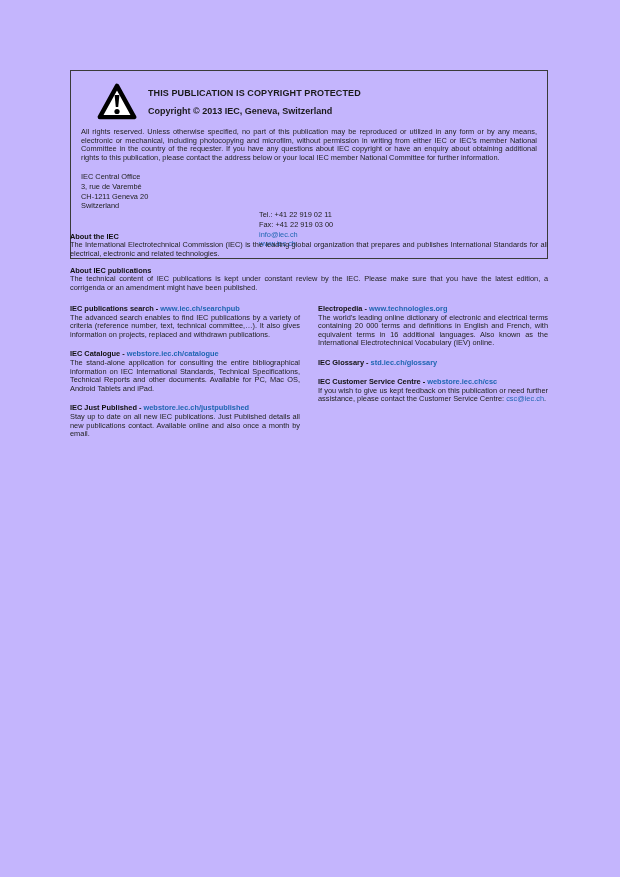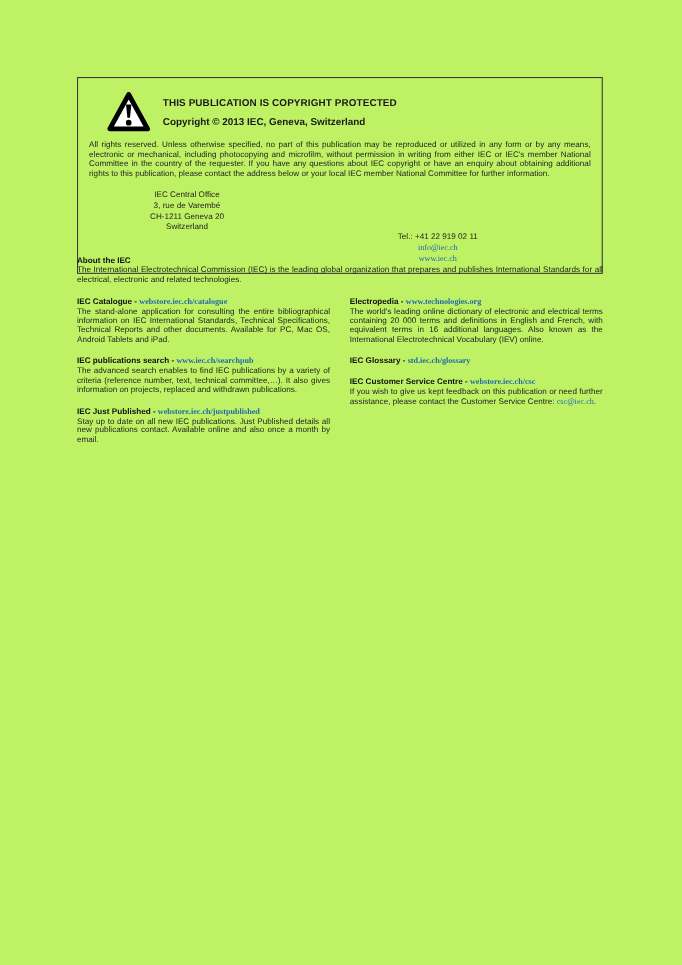--- a/index.html
+++ b/index.html
@@ -3,40 +3,40 @@
 <meta charset="utf-8">
 <style>
   * { margin:0; padding:0; box-sizing:border-box; }
   html,body { background:#ffffff; }
   body {
     width:620px; height:877px; position:relative;
     font-family:"Liberation Sans", sans-serif;
     color:#1a1a1a;
     -webkit-font-smoothing:antialiased;
   }
-  .page { position:absolute; inset:0; background:#bef264; overflow:hidden;padding-left:46px; }
+  .page { position:absolute; inset:0; background:#c4b5fd; overflow:hidden;padding-left:46px; }
 
   
   .copyright-box {
     position:absolute; left:70px; top:70px; width:478px; min-height:160px;
     border:1px solid #3a3a3a;
     padding:10px 10px 9px 10px;
   }
   .box-header { display:flex; align-items:center; gap:11px; margin:2px 0 8px 16px; }
   .warn-icon { flex:0 0 auto; line-height:0; }
   .box-titles { display:flex; flex-direction:column; }
   .box-title { font-size:9px; font-weight:bold; letter-spacing:.1px; margin-bottom:8px; }
   .box-subtitle { font-size:9px; font-weight:bold; }
   .small { font-size:7.4px; line-height:8.6px; text-align:justify; color:#222; }
-  .contact { display:flex; margin-top:10px; font-size:7.4px; line-height:9.7px; color:#222;text-align:center; }
+  .contact { display:flex; margin-top:10px; font-size:7.4px; line-height:9.7px; color:#222; }
   .contact-left { width:178px; flex:0 0 auto; }
   .contact-right { flex:1;margin-top:38px; }
   .contact div { white-space:nowrap; }
 
-  a.link { color:var(--link,#1F66B2); text-decoration:none; cursor:pointer;font-family:Liberation Serif, serif; }
+  a.link { color:var(--link,#1F66B2); text-decoration:none; cursor:pointer; }
 
   
   .content { position:absolute; left:70px; top:232px; width:478px; }
   .sec-h { font-size:7.4px; font-weight:bold; line-height:9px; color:#111; }
   .sec-p { font-size:7.4px; line-height:8.7px; text-align:justify; margin-bottom:8px; color:#222; }
 
   .cols { display:flex; gap:18px; margin-top:11px; }
   .col { width:230px; flex:0 0 auto; }
   .entry { margin-bottom:10px; }
   .entry-title { font-size:7.4px; font-weight:bold; line-height:9px; margin-bottom:1px; color:#111; }
@@ -67,44 +67,49 @@
 
     <div class="contact">
       <div class="contact-left">
         <div>IEC Central Office</div>
         <div>3, rue de Varembé</div>
         <div>CH-1211 Geneva 20</div>
         <div>Switzerland</div>
       </div>
       <div class="contact-right">
         <div>Tel.: +41 22 919 02 11</div>
+        <div>Fax: +41 22 919 03 00</div>
         <div><a class="link">info@iec.ch</a></div>
         <div><a class="link">www.iec.ch</a></div>
       </div>
     </div>
   </div>
 
   <div class="content">
 
     <div class="section">
       <div class="sec-h">About the IEC</div>
       <p class="sec-p">The International Electrotechnical Commission (IEC) is the leading global organization that prepares and publishes International Standards for all electrical, electronic and related technologies.</p>
     </div>
 
+    <div class="section">
+      <div class="sec-h">About IEC publications</div>
+      <p class="sec-p">The technical content of IEC publications is kept under constant review by the IEC. Please make sure that you have the latest edition, a corrigenda or an amendment might have been published.</p>
+    </div>
 
     <div class="cols">
 
       <div class="col">
         <div class="entry">
+          <div class="entry-title"><span>IEC publications search - </span><a class="link">www.iec.ch/searchpub</a></div>
+          <p class="entry-body">The advanced search enables to find IEC publications by a variety of criteria (reference number, text, technical committee,…). It also gives information on projects, replaced and withdrawn publications.</p>
+        </div>
+        <div class="entry">
           <div class="entry-title"><span>IEC Catalogue - </span><a class="link">webstore.iec.ch/catalogue</a></div>
           <p class="entry-body">The stand-alone application for consulting the entire bibliographical information on IEC International Standards, Technical Specifications, Technical Reports and other documents. Available for PC, Mac OS, Android Tablets and iPad.</p>
-        </div>
-        <div class="entry">
-          <div class="entry-title"><span>IEC publications search - </span><a class="link">www.iec.ch/searchpub</a></div>
-          <p class="entry-body">The advanced search enables to find IEC publications by a variety of criteria (reference number, text, technical committee,…). It also gives information on projects, replaced and withdrawn publications.</p>
         </div>
         <div class="entry">
           <div class="entry-title"><span>IEC Just Published - </span><a class="link">webstore.iec.ch/justpublished</a></div>
           <p class="entry-body">Stay up to date on all new IEC publications. Just Published details all new publications contact. Available online and also once a month by email.</p>
         </div>
       </div>
 
       <div class="col">
         <div class="entry">
           <div class="entry-title"><span>Electropedia - </span><a class="link">www.technologies.org</a></div>

